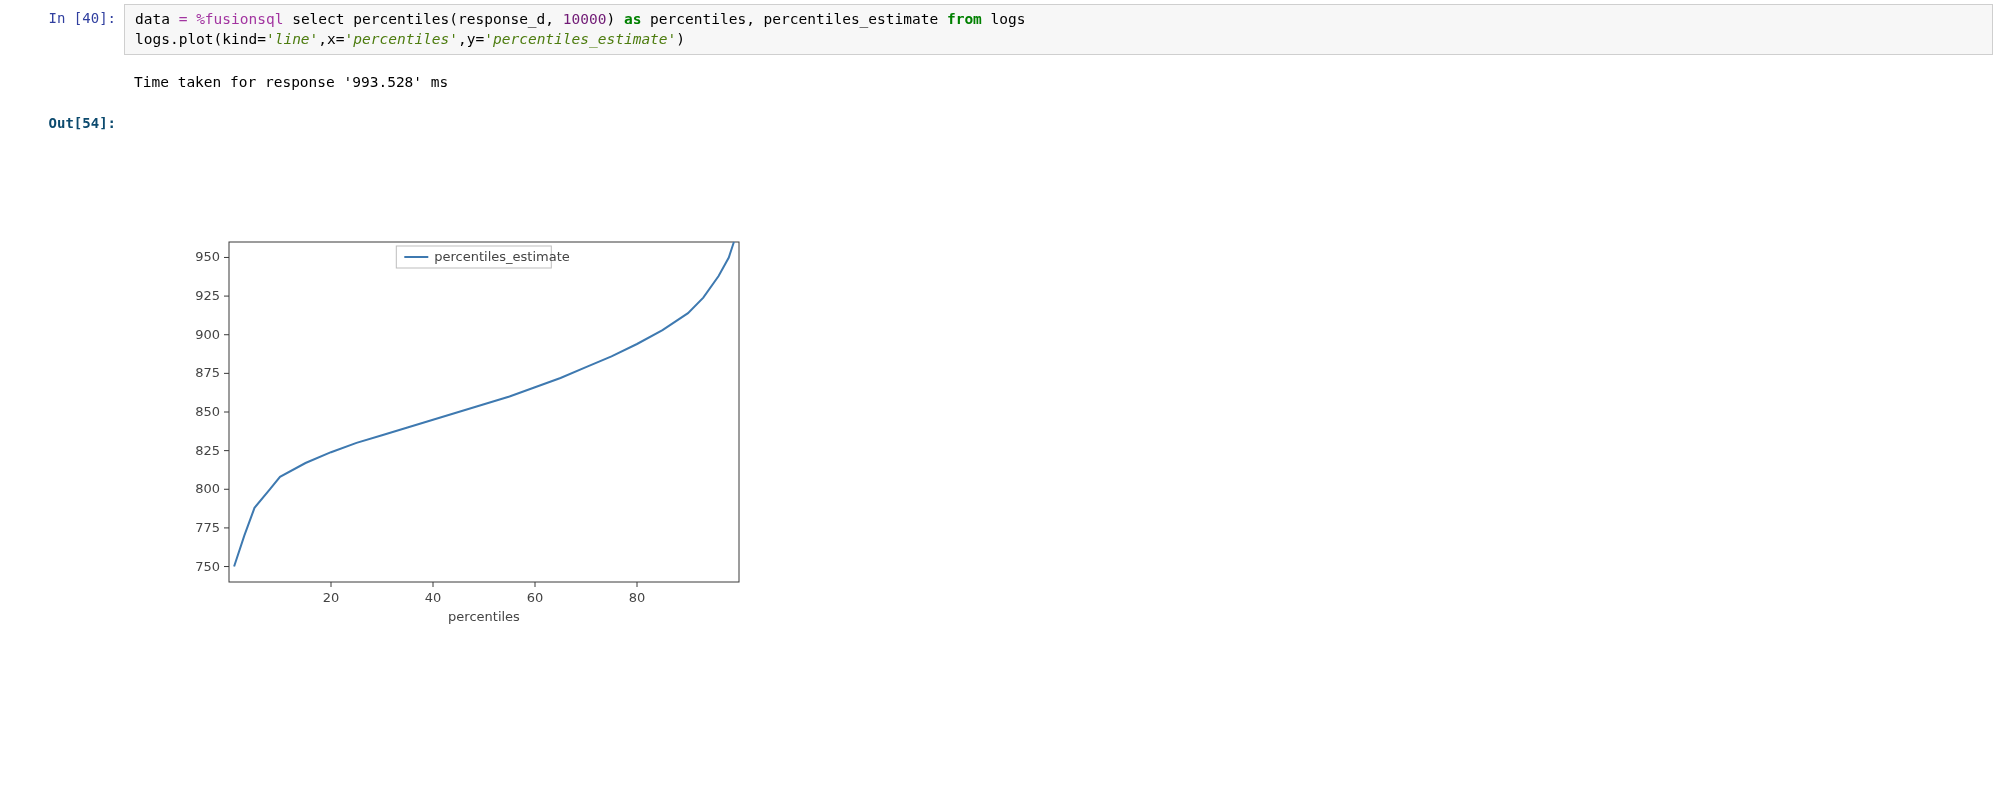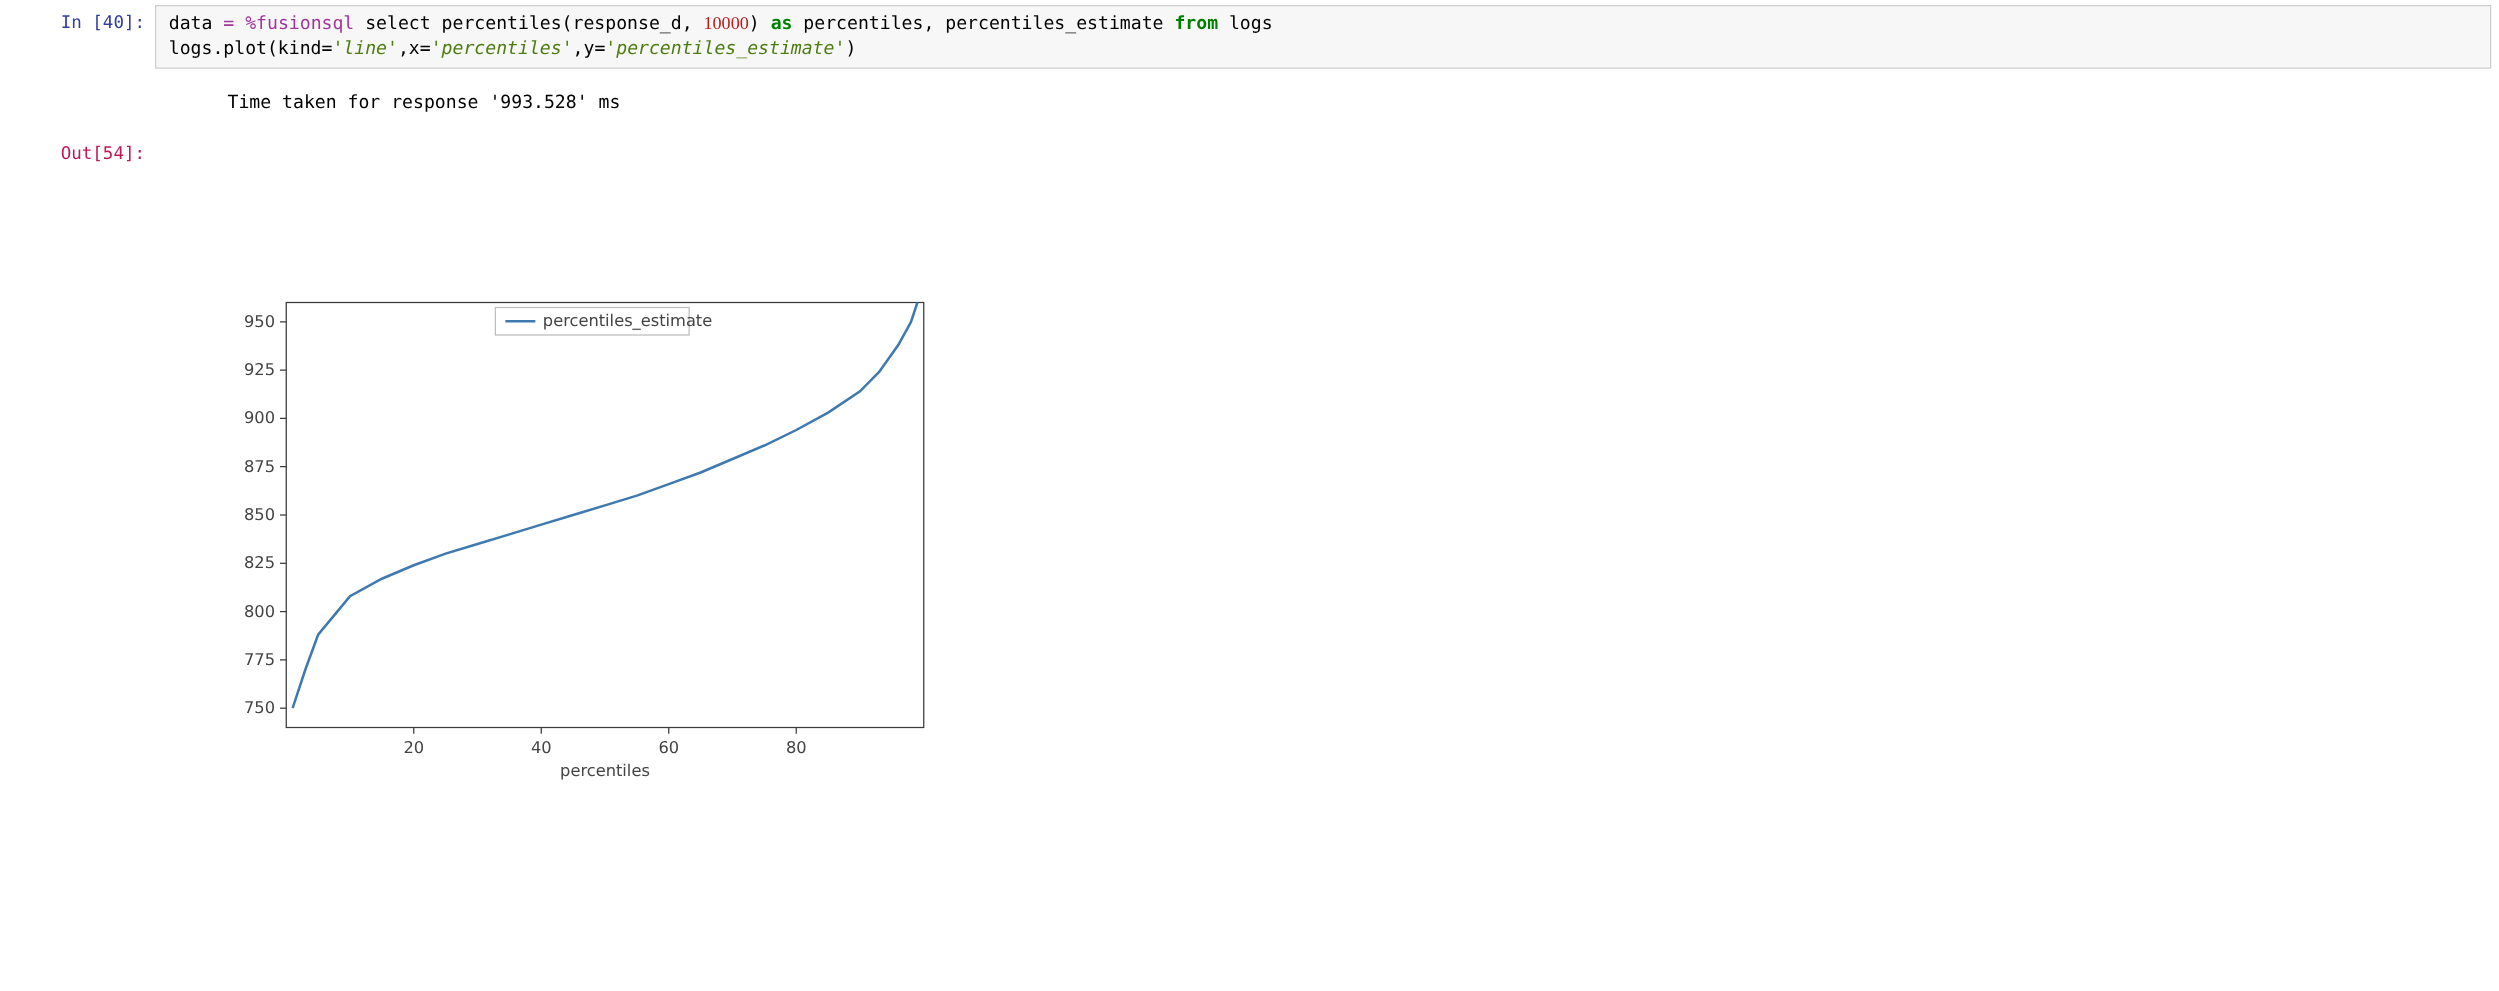--- a/index.html
+++ b/index.html
@@ -15,45 +15,45 @@
   .cell { display: flex; padding: 4px 6px; }
   .prompt {
     width: 118px;
     min-width: 118px;
     padding: 6px 8px 0 0;
     text-align: right;
     font-family: "SF Mono","Menlo","Consolas",monospace;
     font-size: 14px;
   }
   .prompt.in { color: #303F9F; }
-  .prompt.out { color: #be185d; }
+  .prompt.out { color: #0c4a6e; font-weight: bold; }
   .input-area {
     flex: 1;
     border: 1px solid #cfcfcf;
     background: #f7f7f7;
     padding: 5px 10px 5px 10px;
     line-height: 1.35;
     font-size: 14.5px;
     white-space: pre;
     overflow-x: auto;
   }
   .output-area {
     flex: 1;
     padding: 4px 10px;
     line-height: 1.35;
     font-size: 14.5px;
     white-space: pre-wrap;
   }
-  .stdout { margin-top: 6px; margin-bottom: 4px; gap: 48px; }
+  .stdout { margin-top: 6px; margin-bottom: 4px; }
   .plot-wrap { padding: 6px 0 0 40px; }
   .plot-svg { display: block; }
   .tok-var { color: #000; }
   .tok-op { color: #a234a0; }
   .tok-kw { color: #008000; font-weight: 600; text-align: right; }
-  .tok-num { color: #b91c1c; font-family: Liberation Serif, serif; }
+  .tok-num { color: #701a75; }
   .tok-str { color: #4d7c0f; font-style: italic; }
   .axis-label { font-family: "DejaVu Sans","Helvetica",sans-serif; font-size: 13px; fill: #444; }
   .tick-label { font-family: "DejaVu Sans","Helvetica",sans-serif; font-size: 13px; fill: #444; }
   .legend-label { font-family: "DejaVu Sans","Helvetica",sans-serif; font-size: 13px; fill: #444; }
 </style>
 </head>
 <body>
 
 <div class="notebook">
 

